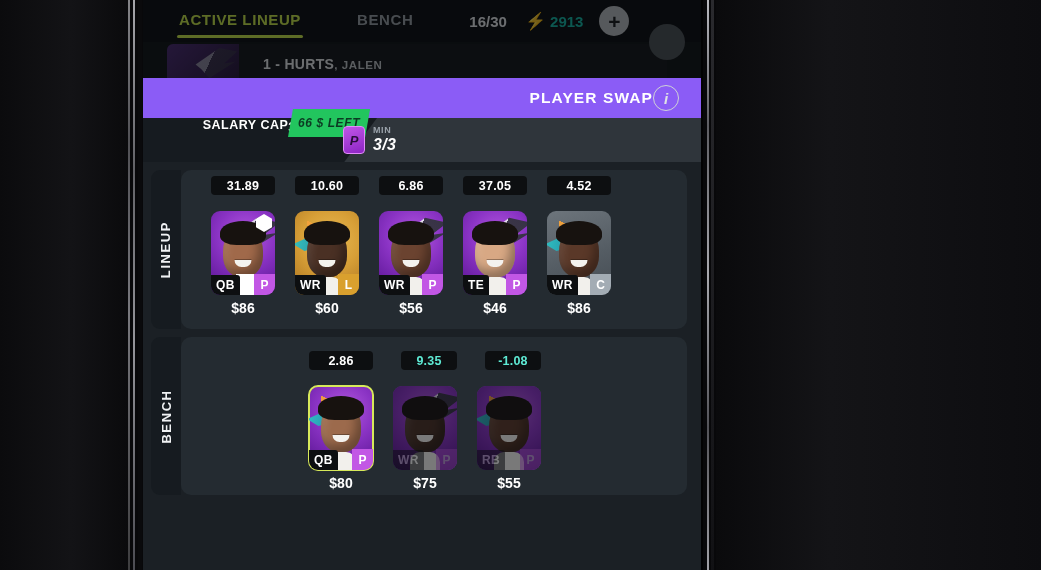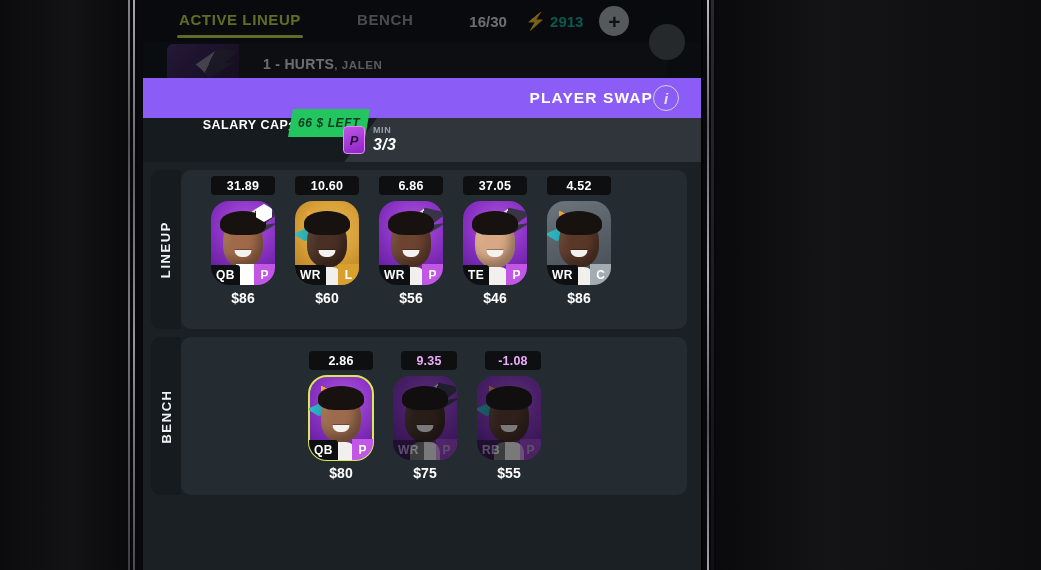--- a/index.html
+++ b/index.html
@@ -146,21 +146,21 @@
   .card-row.lineup-row { padding-left:30px; gap:20px; }
   .card-row.bench-row  { padding-left:128px; gap:20px; padding-top:14px; }
 
   .pcard { width:64px; }
   .score {
     height:19px; background:#0d0f11; border-radius:4px;
     display:flex; align-items:center; justify-content:center;
     color:#fff; font-size:12.5px; font-weight:700; letter-spacing:.2px;
   }
   .portrait {
-    position:relative; margin-top:6px; height:84px; border-radius:18px; overflow:hidden;
+    position:relative; margin-top:16px; height:84px; border-radius:9px; overflow:hidden;
   }
   .portrait.selected { outline:2px solid #d7e95a; outline-offset:-1px; }
   .bg-purple { background:radial-gradient(circle at 55% 30%,#b45ae0 0%,#8a33c4 42%,#6a1fa3 75%,#4d1580 100%); }
   .bg-gold   { background:radial-gradient(circle at 55% 35%,#e8bb55 0%,#d79f37 45%,#b98127 80%,#9a6a1e 100%); }
   .bg-grey   { background:linear-gradient(160deg,#6d757c,#555d64 55%,#454c53 100%); }
 
   
   .wing {
     position:absolute; right:-4px; top:6px; width:52px; height:36px;
     background:linear-gradient(110deg,#e9ecef 0 46%, #2f3338 46% 100%);
@@ -222,21 +222,21 @@
   .tier-p { background:#c257e5; }
   .tier-l { background:#d9a02e; }
   .tier-c { background:#a3acb4; color:#22282d; }
   .price { text-align:center; color:#fff; font-size:14px; font-weight:700; margin-top:5px; }
 
   .dim .portrait::after {
     content:""; position:absolute; inset:0; background:rgba(10,12,15,.52);
   }
   .dim .pos-bar { opacity:.55; }
   .dim .price { color:#ffffff; }
-  .dim .score { color:#f0abfc;margin-left:8px; }
+  .dim .score { color:#5eead4;margin-left:8px; }
 
   .white-slot {
     position:absolute; left:25px; bottom:0; width:21px; height:21px; background:#fff;
   }
 </style>
 </head>
 <body>
 
 <div id="stage">
 

